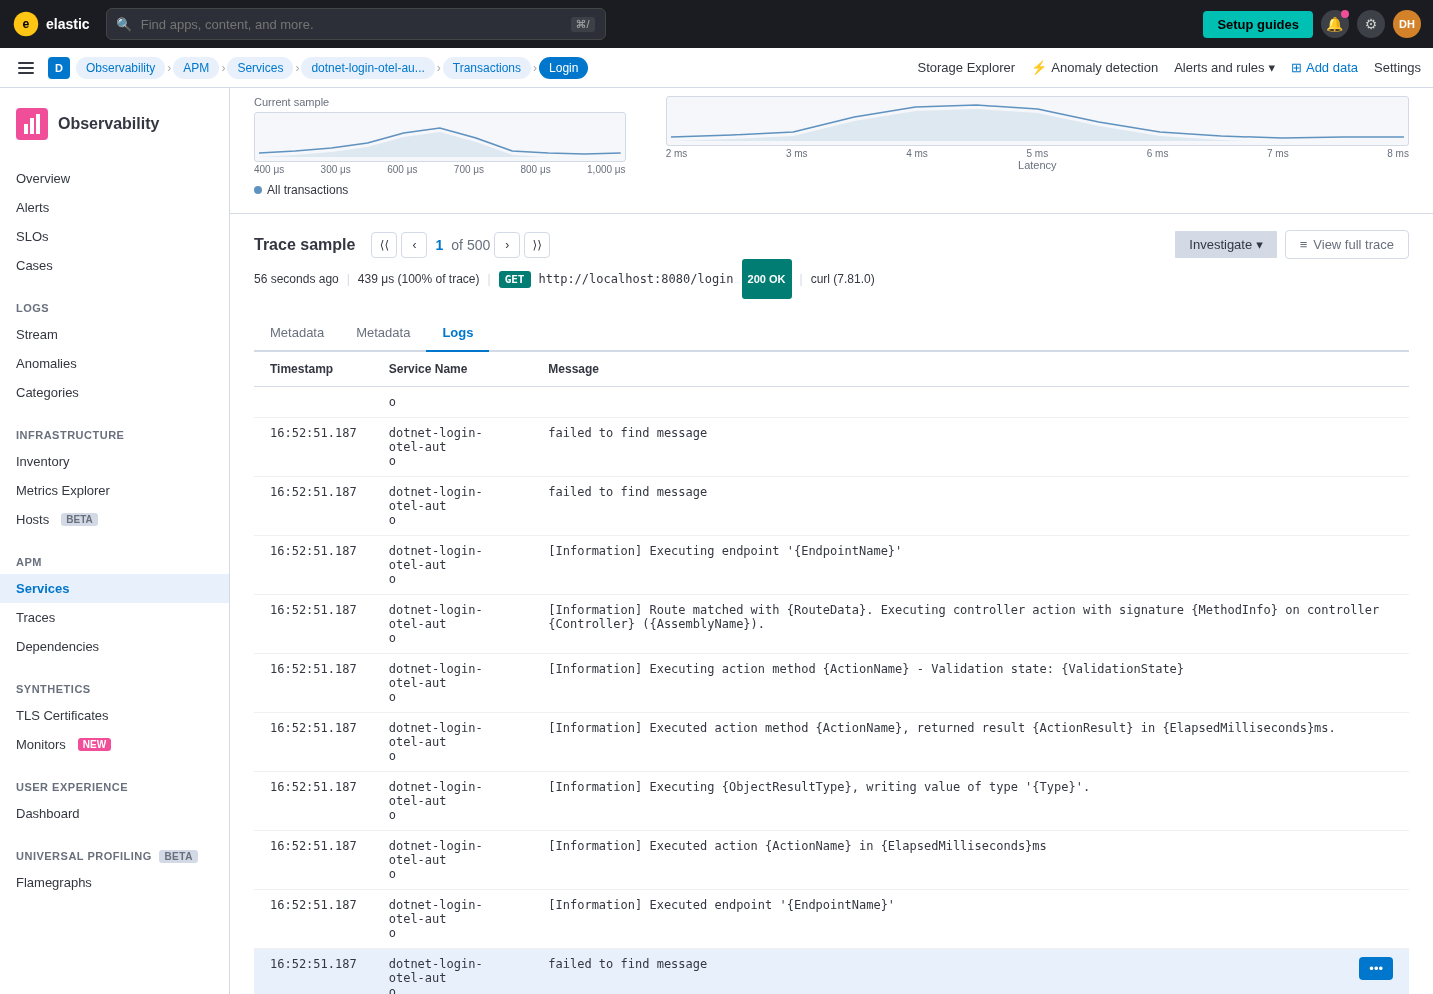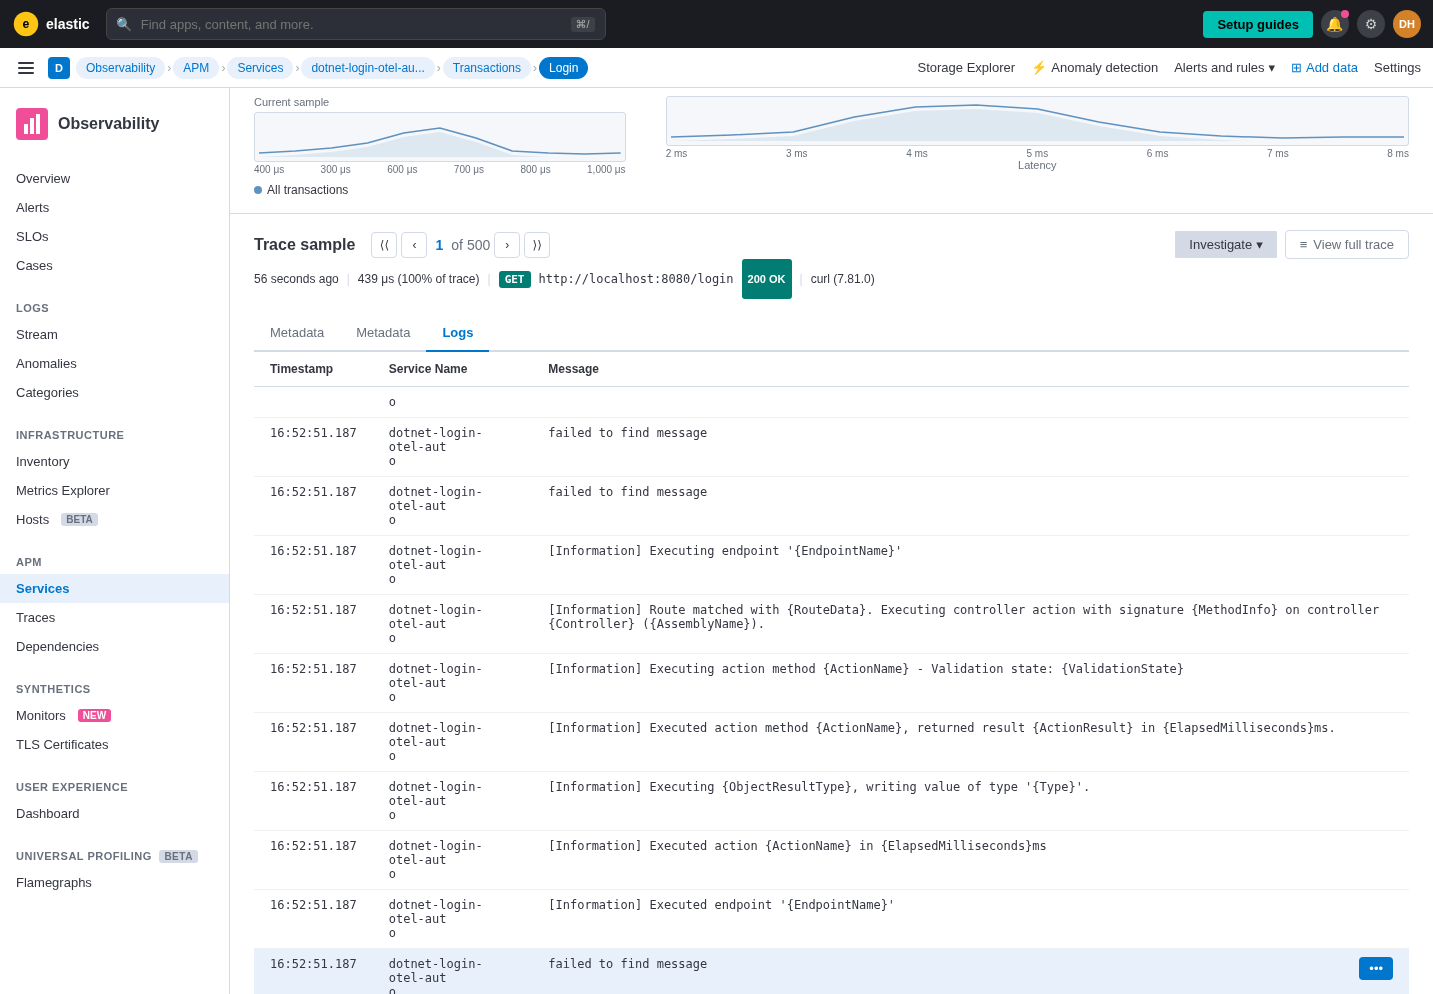--- a/index.html
+++ b/index.html
@@ -237,22 +237,22 @@
 
     <div class="sidebar-section">
       <div class="sidebar-section-title">APM</div>
       <div class="sidebar-item active">Services</div>
       <div class="sidebar-item">Traces</div>
       <div class="sidebar-item">Dependencies</div>
     </div>
 
     <div class="sidebar-section">
       <div class="sidebar-section-title">Synthetics</div>
+      <div class="sidebar-item">TLS Certificates</div>
       <div class="sidebar-item">Monitors <span class="badge">NEW</span></div>
-      <div class="sidebar-item">TLS Certificates</div>
     </div>
 
     <div class="sidebar-section">
       <div class="sidebar-section-title">User Experience</div>
       <div class="sidebar-item">Dashboard</div>
     </div>
 
     <div class="sidebar-section">
       <div class="sidebar-section-title">Universal Profiling <span class="badge-beta" style="background:#d3dae6;color:#69707d;font-size:10px;font-weight:700;border-radius:3px;padding:1px 5px;margin-left:4px;">BETA</span></div>
       <div class="sidebar-item">Flamegraphs</div>

